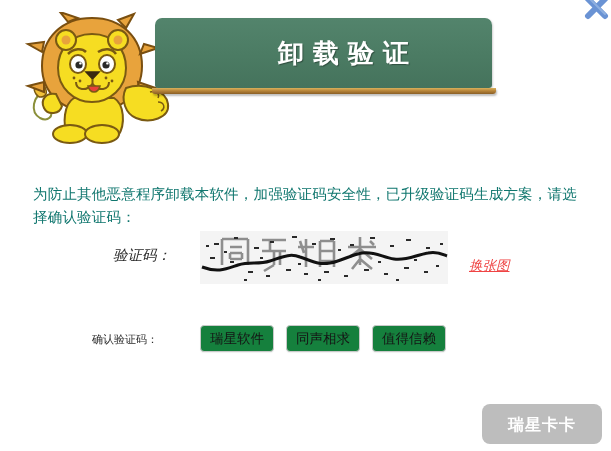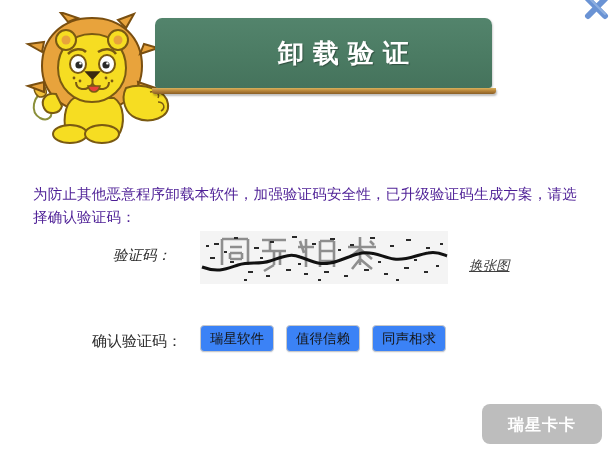--- a/index.html
+++ b/index.html
@@ -83,21 +83,21 @@
   .lion svg { display: block; }
 
   
   .intro {
     position: absolute;
     left: 33px;
     top: 183px;
     width: 545px;
     font-size: 14.5px;
     line-height: 23px;
-    color: #4c1d95;
+    color: #0f766e;
     letter-spacing: 0.2px;
   }
 
   
   .captcha-row {
     position: absolute;
     left: 0;
     top: 231px;
     width: 533px;
     height: 56px;
@@ -118,52 +118,52 @@
     height: 53px;
     background: #f4f4f4;
     overflow: hidden;
   }
   .captcha-box svg { display: block; }
   .refresh-link {
     position: absolute;
     left: 469px;
     top: 26px;
     font-size: 13.5px;
-    color: #404040;
+    color: #ef4444;
     text-decoration: underline;
     cursor: pointer;
   }
 
   
   .confirm-row {
     position: absolute;
     left: 0;
     top: 325px;
     width: 611px;
     height: 32px;
   }
   .confirm-label {
     position: absolute;
     left: 92px;
     top: 7px;
-    font-size: 15px;
+    font-size: 11px;
     color: #2b2b2b;
   }
   .choices {
     position: absolute;
     left: 200px;
     top: 0;
     display: flex;
     gap: 12px;
   }
   .choice-btn {
     min-width: 70px;
     height: 27px;
     padding: 0 9px;
-    background: #3b82f6;
+    background: #15803d;
     border: 1px solid #c9c9c9;
     border-radius: 4px;
     font-family: "DejaVu Sans", "Liberation Sans", sans-serif;
     font-size: 13.5px;
     color: #151515;
     cursor: pointer;
     box-shadow: 0 1px 1px rgba(0,0,0,0.06);
     display: flex;
     align-items: center;
     justify-content: center;
@@ -339,20 +339,20 @@
     </svg>
   </div>
 
   <a class="refresh-link">换张图</a>
 </div>
 
 <div class="confirm-row">
   <div class="confirm-label">确认验证码：</div>
   <div class="choices">
     <button class="choice-btn">瑞星软件</button>
+    <button class="choice-btn">同声相求</button>
     <button class="choice-btn">值得信赖</button>
-    <button class="choice-btn">同声相求</button>
   </div>
 </div>
 
 <div class="watermark">
   <div class="wm-cn">瑞星卡卡</div>
 </div>
 
 </body></html>

